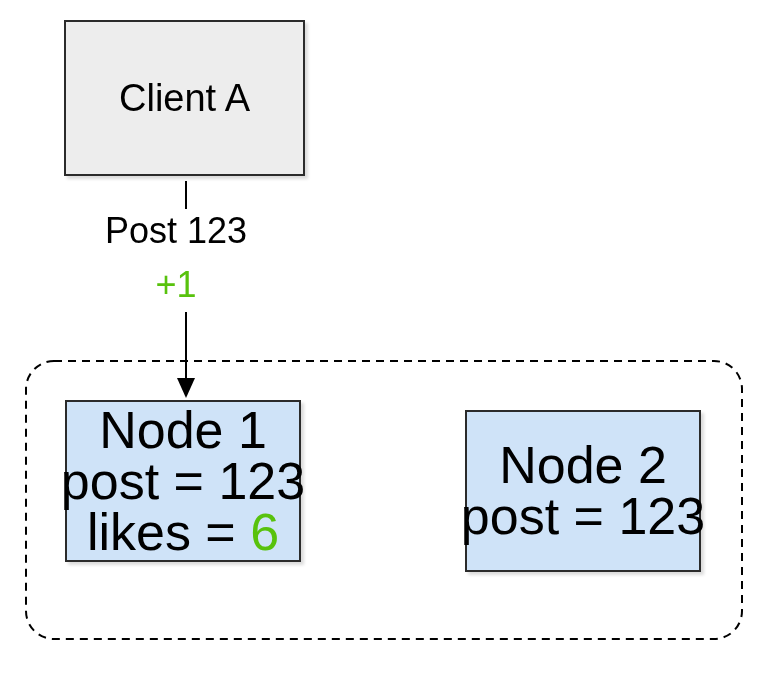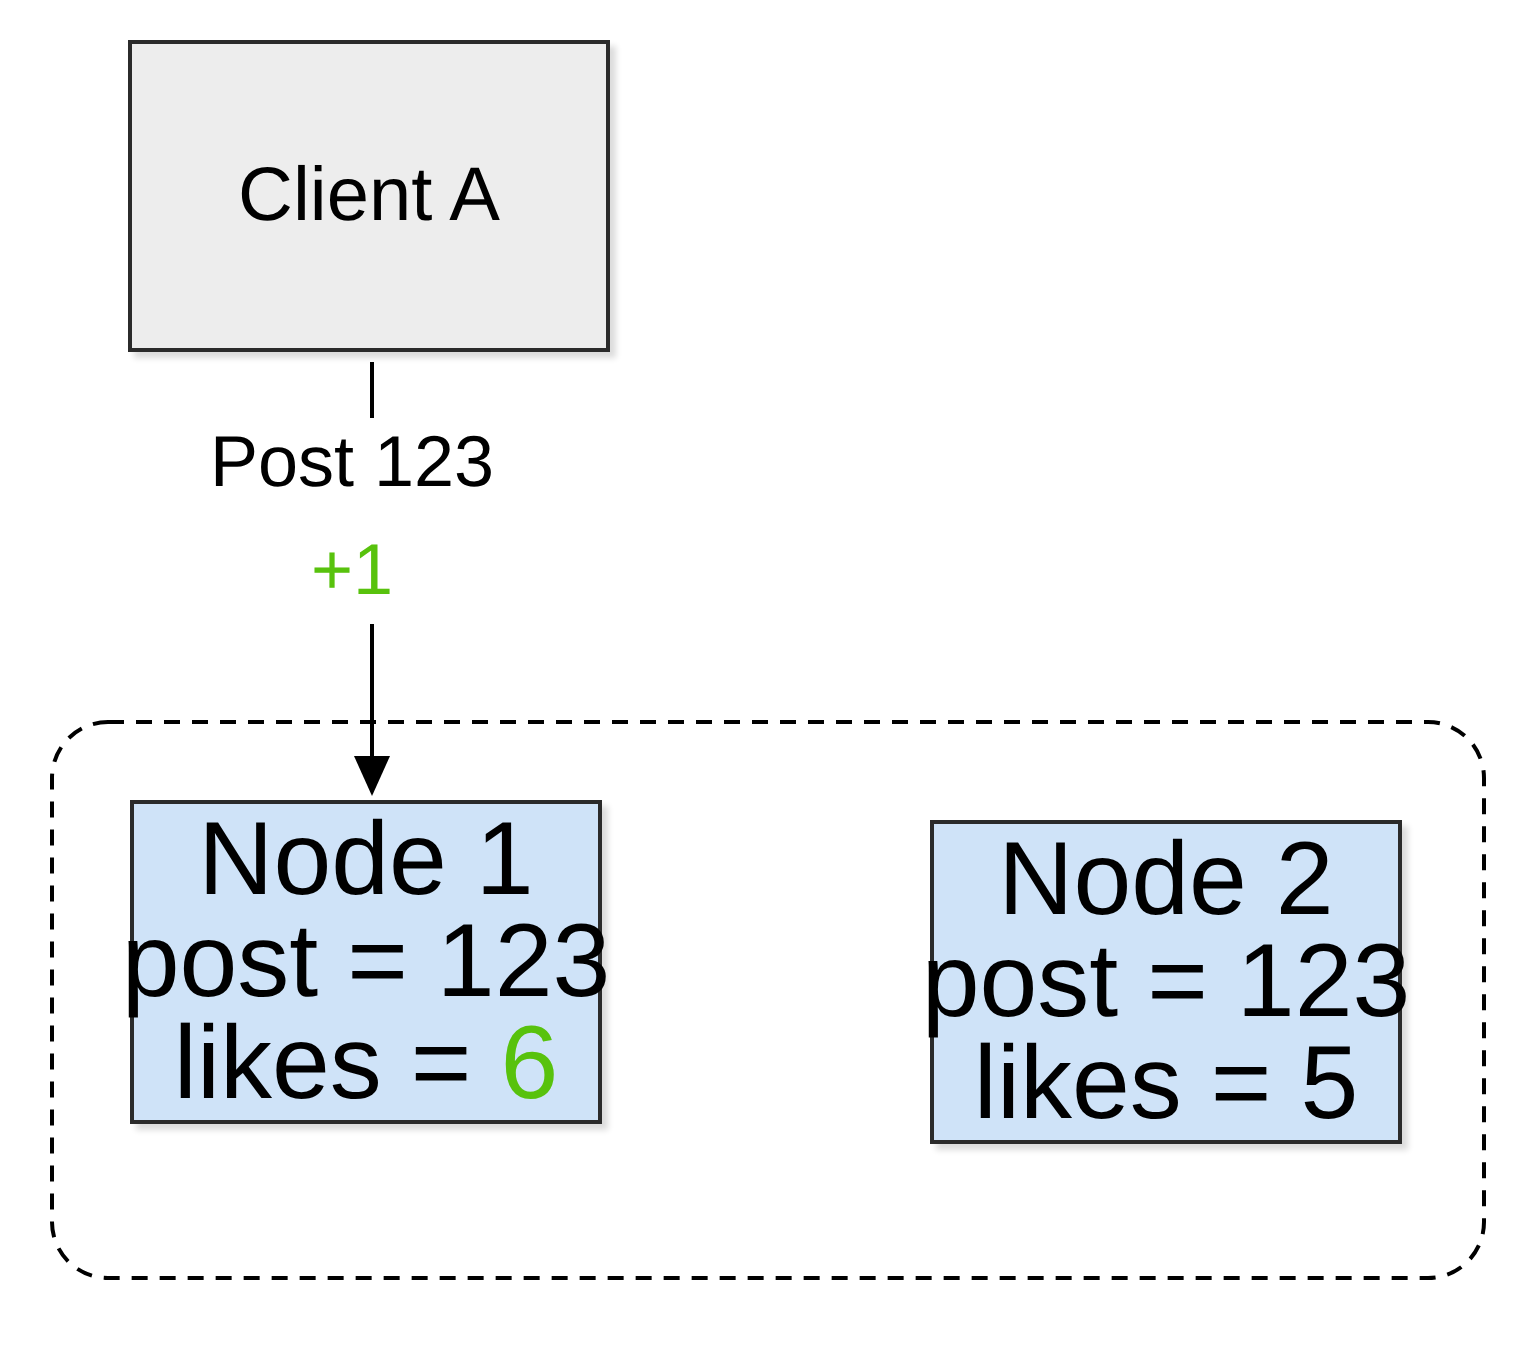--- a/index.html
+++ b/index.html
@@ -106,17 +106,16 @@
 
   <div class="shape-box node-box node-1">
     <div class="node-line">Node 1</div>
     <div class="node-line">post = 123</div>
     <div class="node-line"><span>likes = </span><span class="green-text">6</span></div>
   </div>
 
   <div class="shape-box node-box node-2">
     <div class="node-line">Node 2</div>
     <div class="node-line">post = 123</div>
-    <div class="node-line"><span>likes = </span><span>5</span></div>
   </div>
 
 
 </div>
 
 </body></html>

